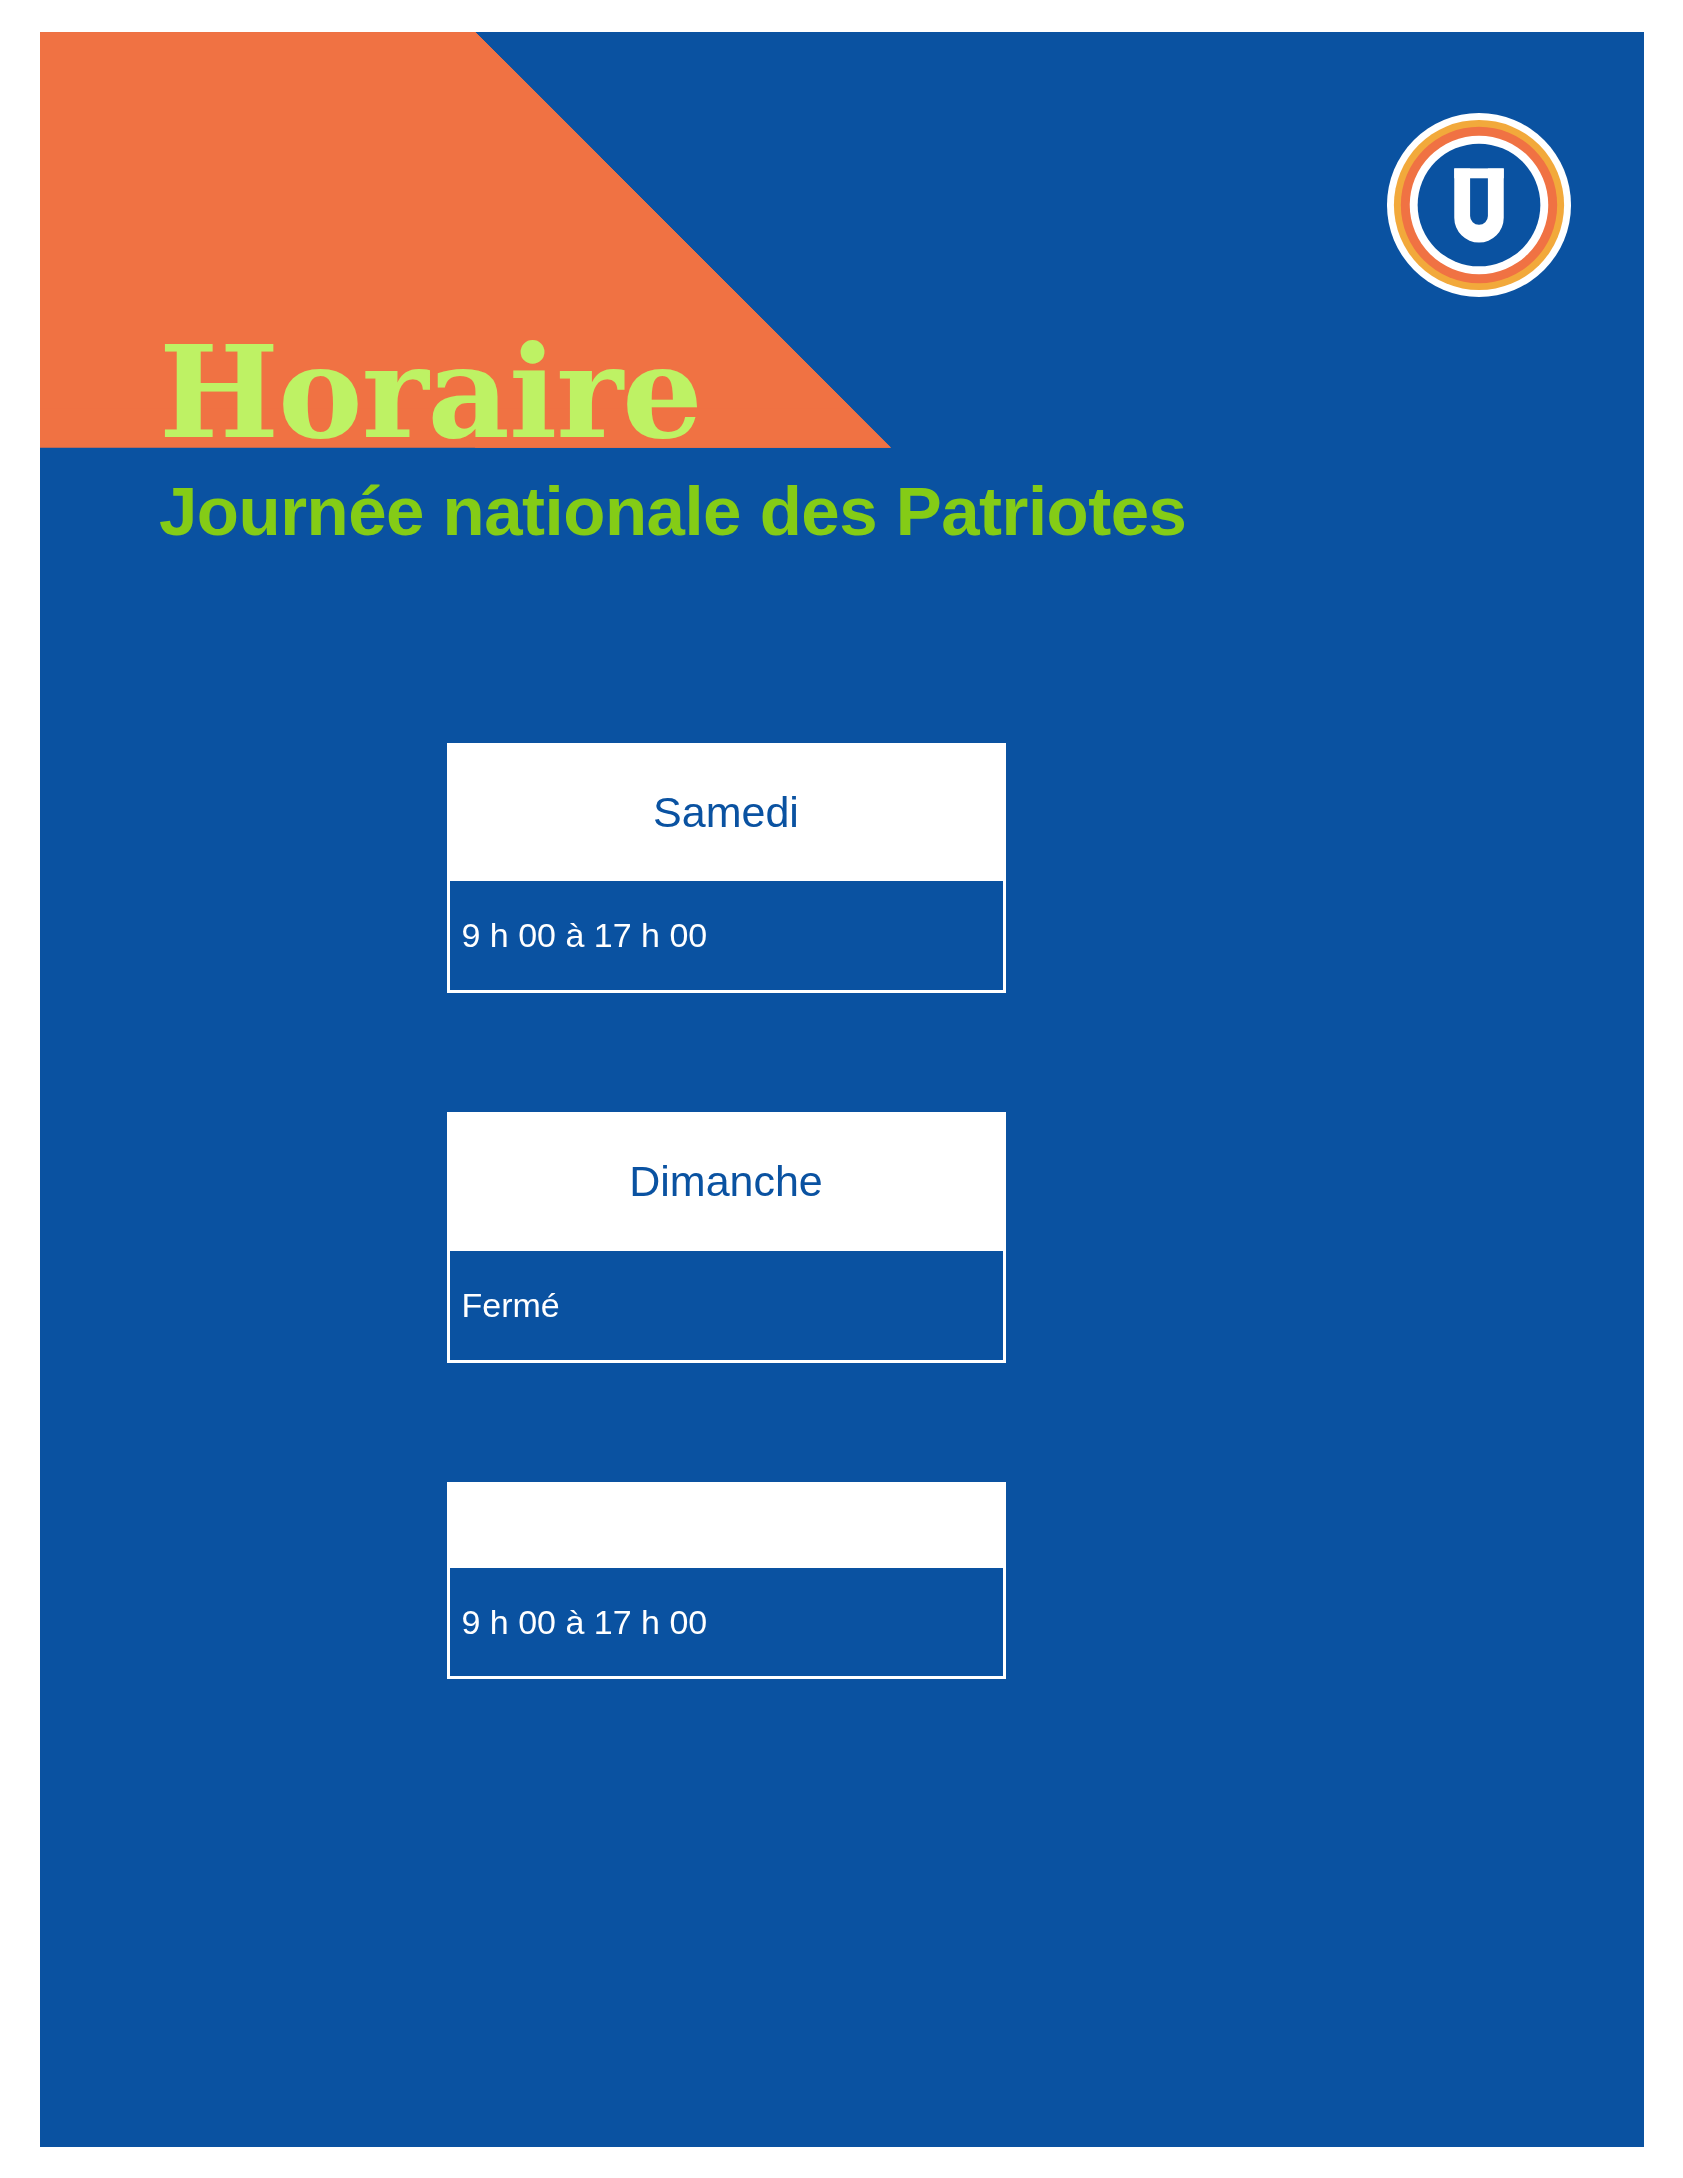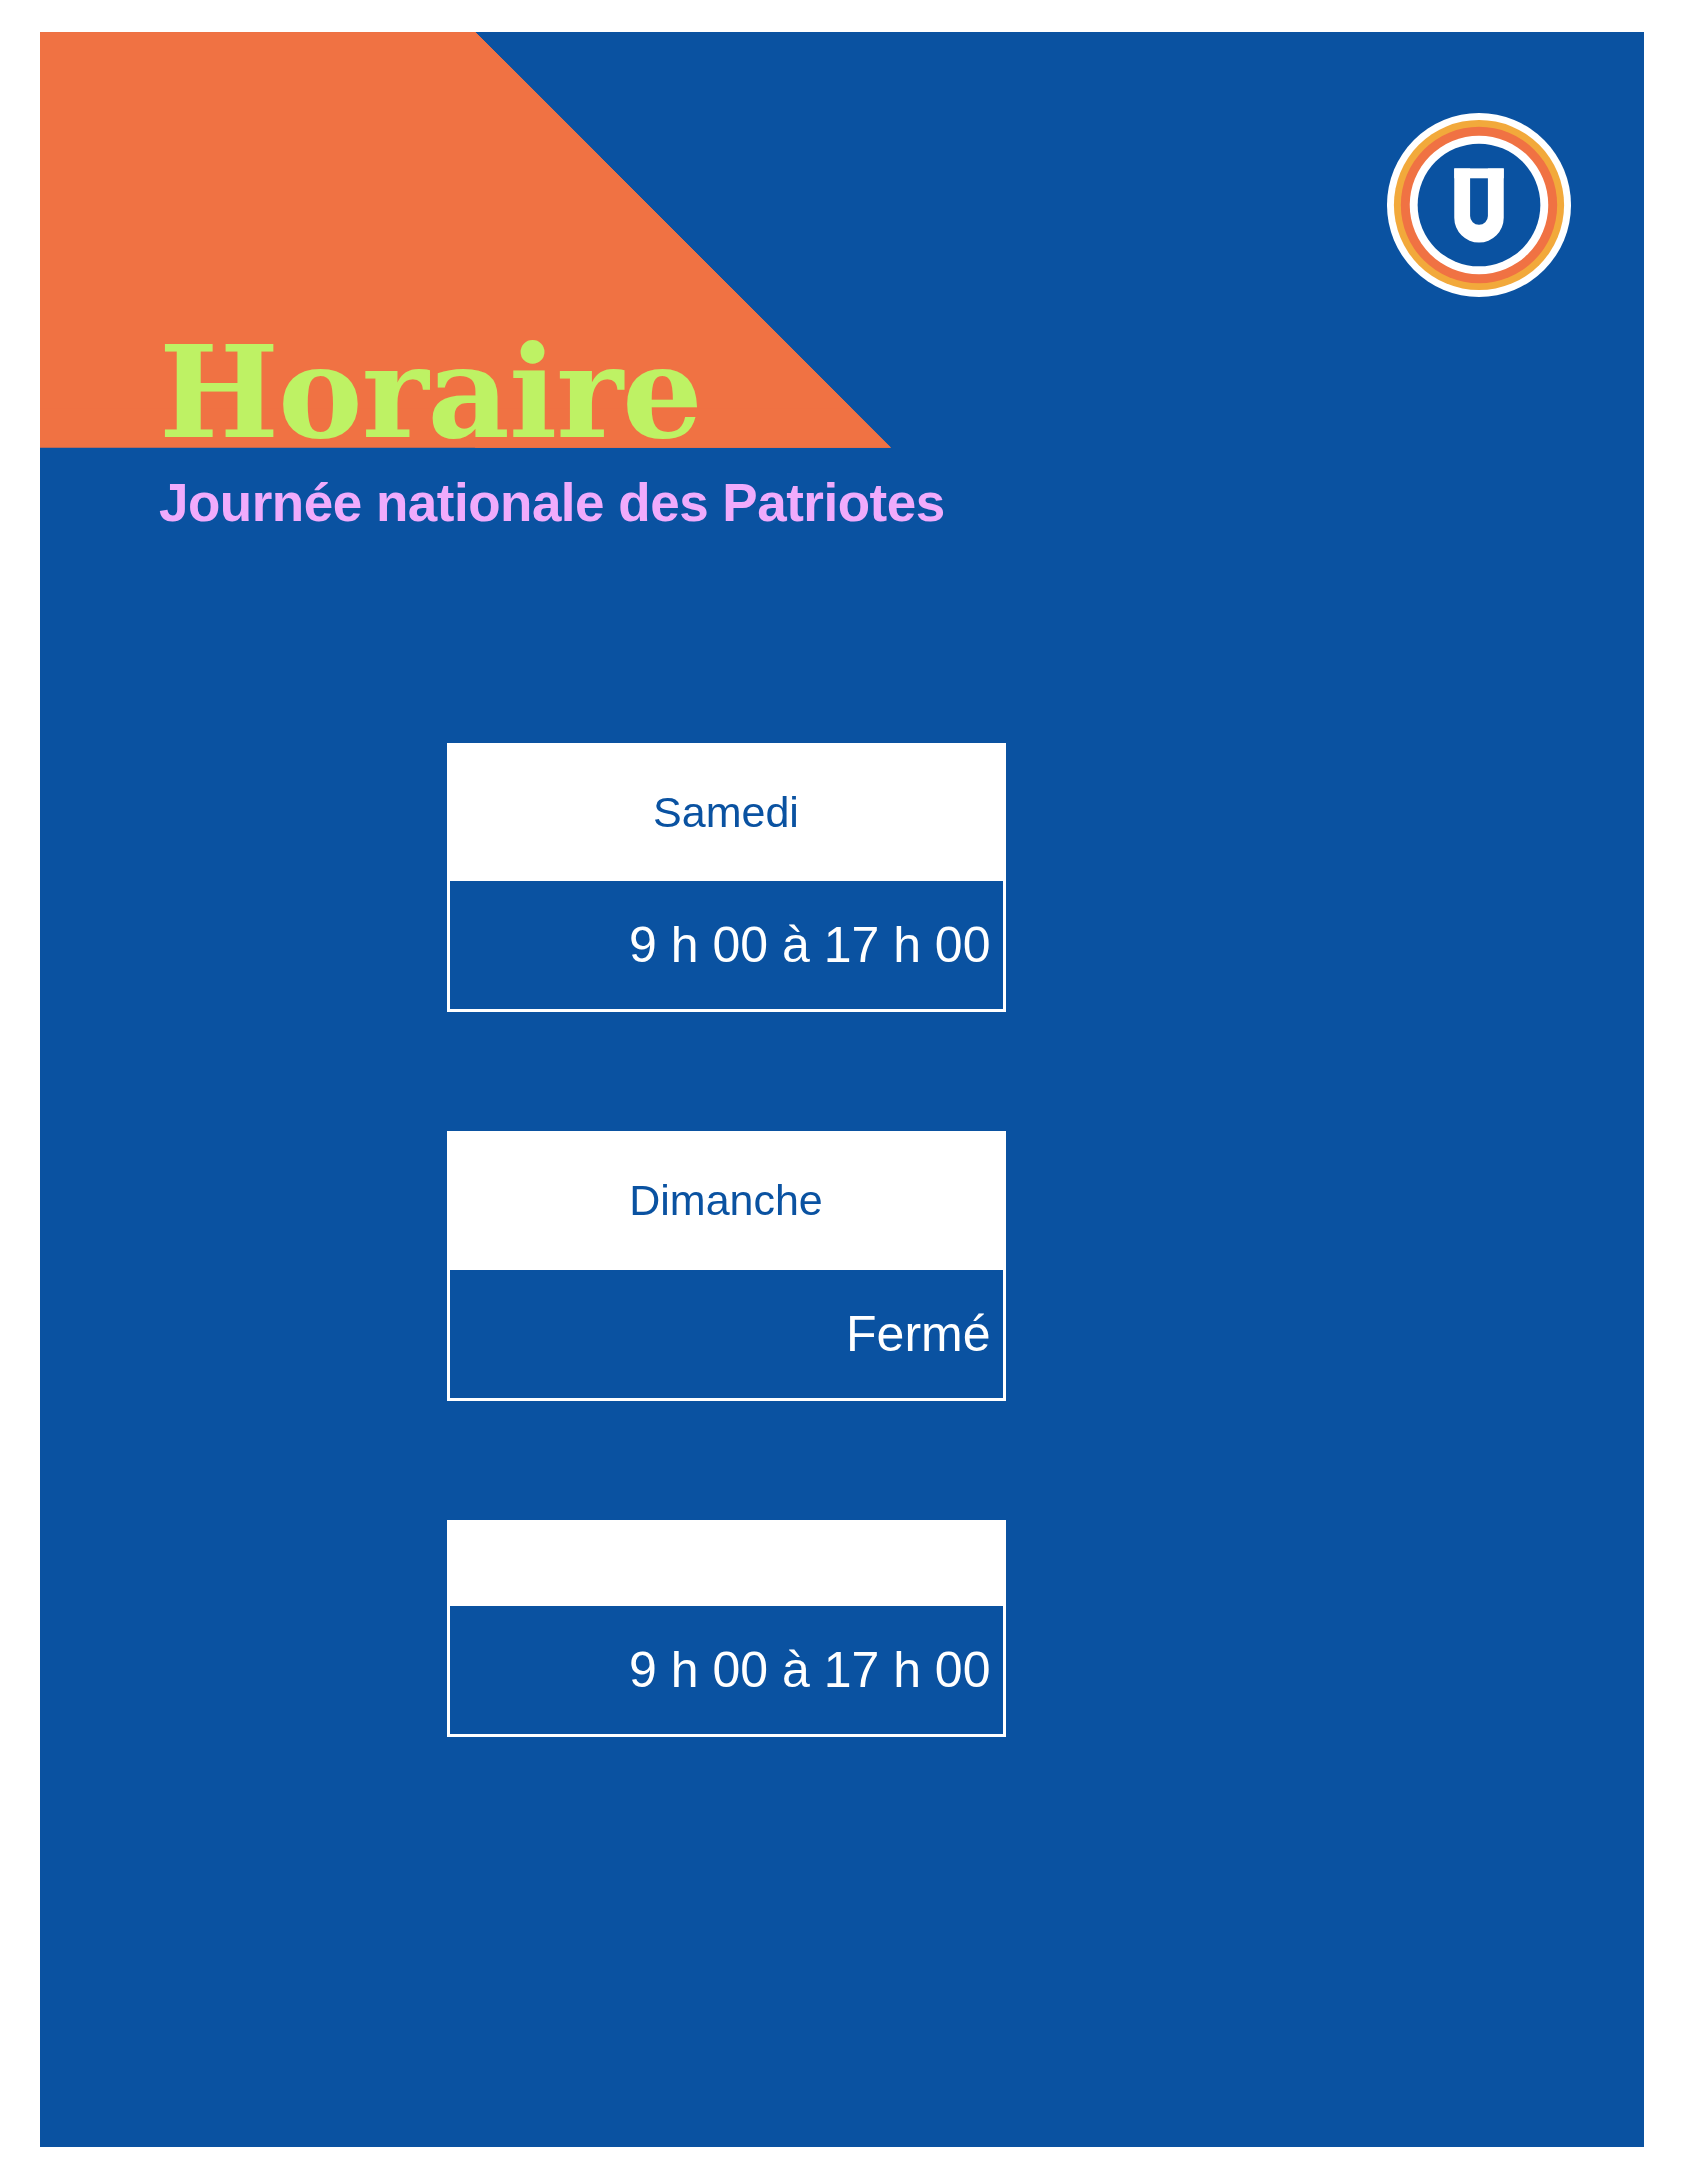--- a/index.html
+++ b/index.html
@@ -54,23 +54,23 @@
     font-weight: 700;
     font-size: 127px;
     line-height: 1.0;
     color: #bef264;
     letter-spacing: -1px;
     margin: 0;
   }
   .title-sub {
     font-family: "Liberation Sans", sans-serif;
     font-weight: 700;
-    font-size: 53px;
+    font-size: 69px;
     line-height: 1.1;
-    color: #f0abfc;
+    color: #84cc16;
     margin: 18px 0 0 0;
     letter-spacing: -0.5px;
   }
 
   .cards {
     position: absolute;
     left: 0;
     top: 711px;
     width: 1372px;
   }
@@ -95,24 +95,24 @@
     font-weight: 400;
   }
   .card-date {
     font-size: 43px;
     line-height: 1.22;
     font-weight: 400;
   }
   .card-foot {
     background: #0a52a1;
     color: #ffffff;
-    text-align: right;
+    text-align: left;
     border-top: 3px solid #ffffff;
     padding: 34px 12px 34px 12px;
-    font-size: 50px;
+    font-size: 34px;
     line-height: 1.2;
     font-weight: 400;
   }
 </style>
 </head>
 <body>
 
 <div class="poster">
 
   <div class="corner-banner">

